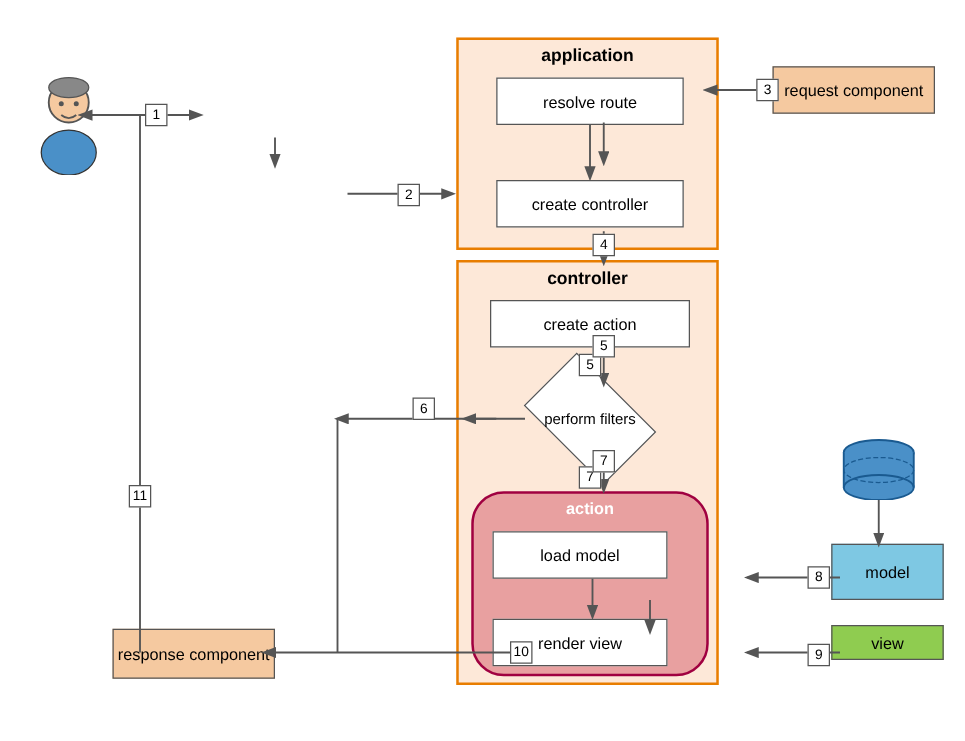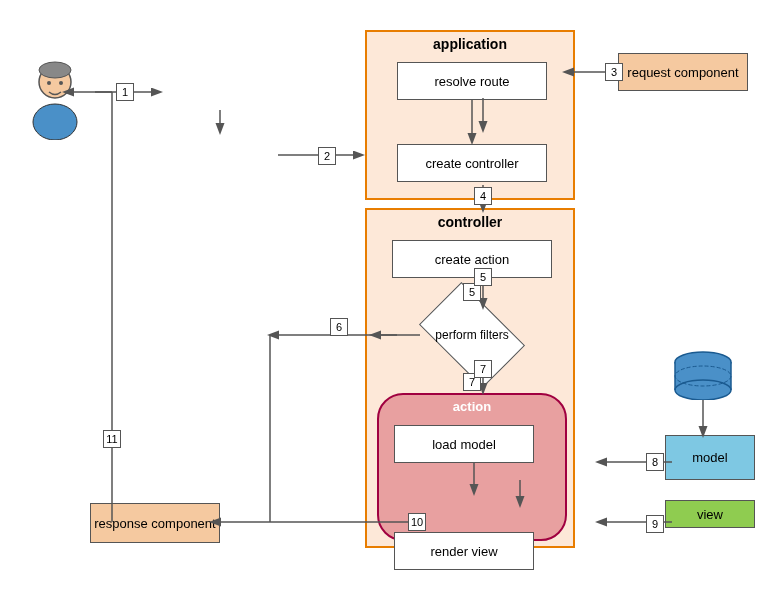--- a/index.html
+++ b/index.html
@@ -251,21 +251,21 @@
       <span>7</span>
     </div>
 
     <div class="box box-pink-container" style="position:absolute; left:10px; top:183px; width:190px; height:148px;border-radius:26px;">
       <span class="container-label" style="color:#fff; font-size:13px;">action</span>
 
       <div class="box box-white" style="position:absolute; left:15px; top:30px; width:140px; height:38px;">
         <span>load model</span>
       </div>
 
-      <div class="box box-white" style="position:absolute; left:15px; top:100px; width:140px; height:38px;margin-top:37px;">
+      <div class="box box-white" style="position:absolute; left:15px; top:100px; width:140px; height:38px;">
         <span>render view</span>
       </div>
 
       <svg style="position:absolute;left:0;top:0;width:190px;height:148px;" pointer-events="none">
         <defs>
           <marker id="arr4" markerWidth="8" markerHeight="8" refX="6" refY="3" orient="auto">
             <path d="M0,0 L0,6 L8,3 z" fill="#555"></path>
           </marker>
         </defs>
         <line x1="95" y1="68" x2="95" y2="98" stroke="#555" stroke-width="1.5" marker-end="url(#arr4)"></line>
@@ -324,17 +324,17 @@
   </div>
 
   <div class="box box-peach" style="left:90px; top:503px; width:130px; height:40px;">
     <span>response component</span>
   </div>
 
   <div class="badge" style="left:408px; top:513px;">
     <span>10</span>
   </div>
 
-  <div class="badge" style="left:103px; top:388px;margin-top:42px;">
+  <div class="badge" style="left:103px; top:388px;">
     <span>11</span>
   </div>
 
 </div>
 
 </body></html>

